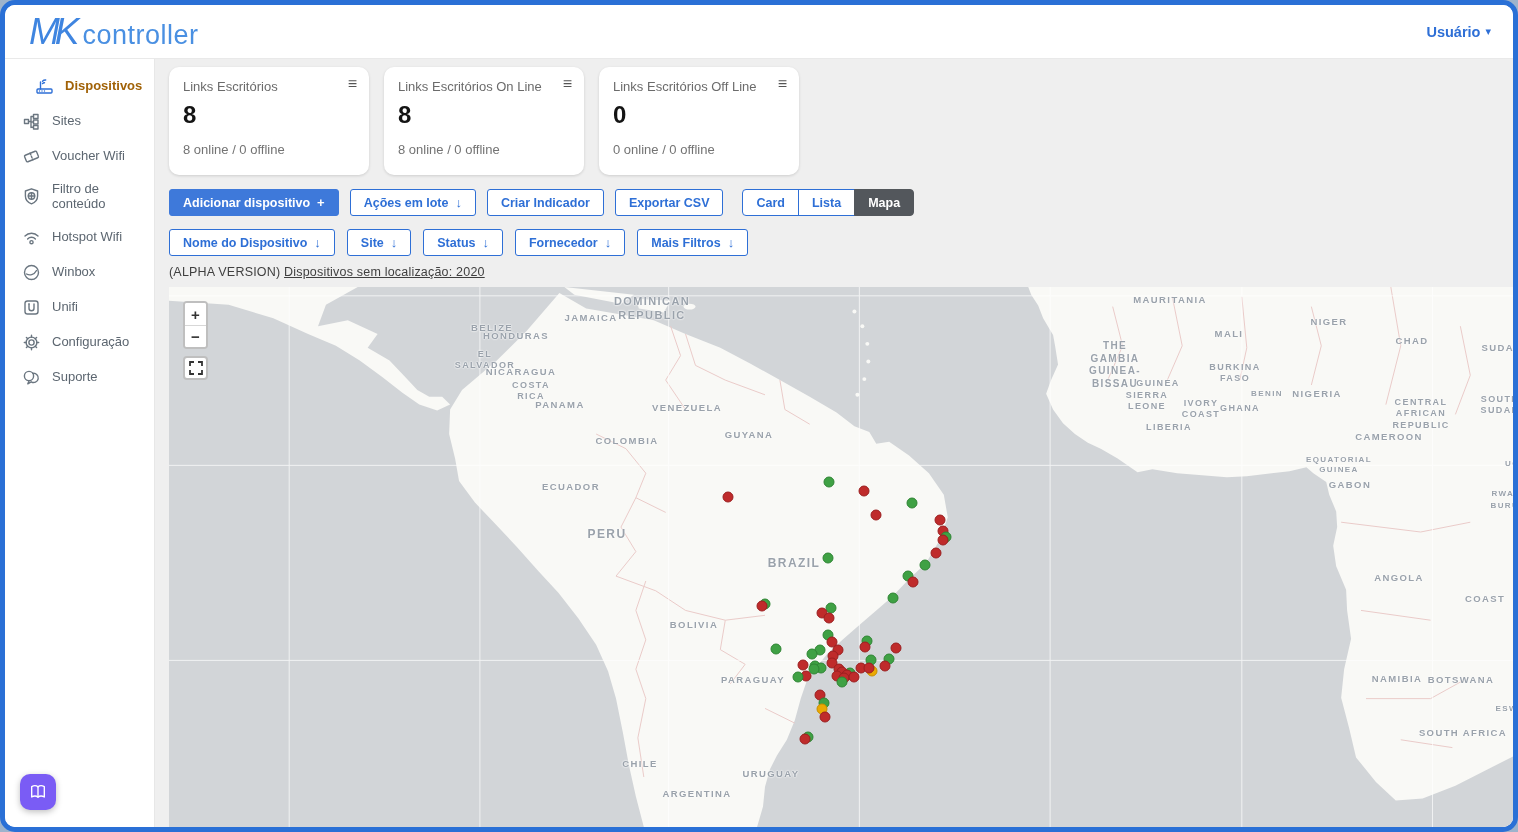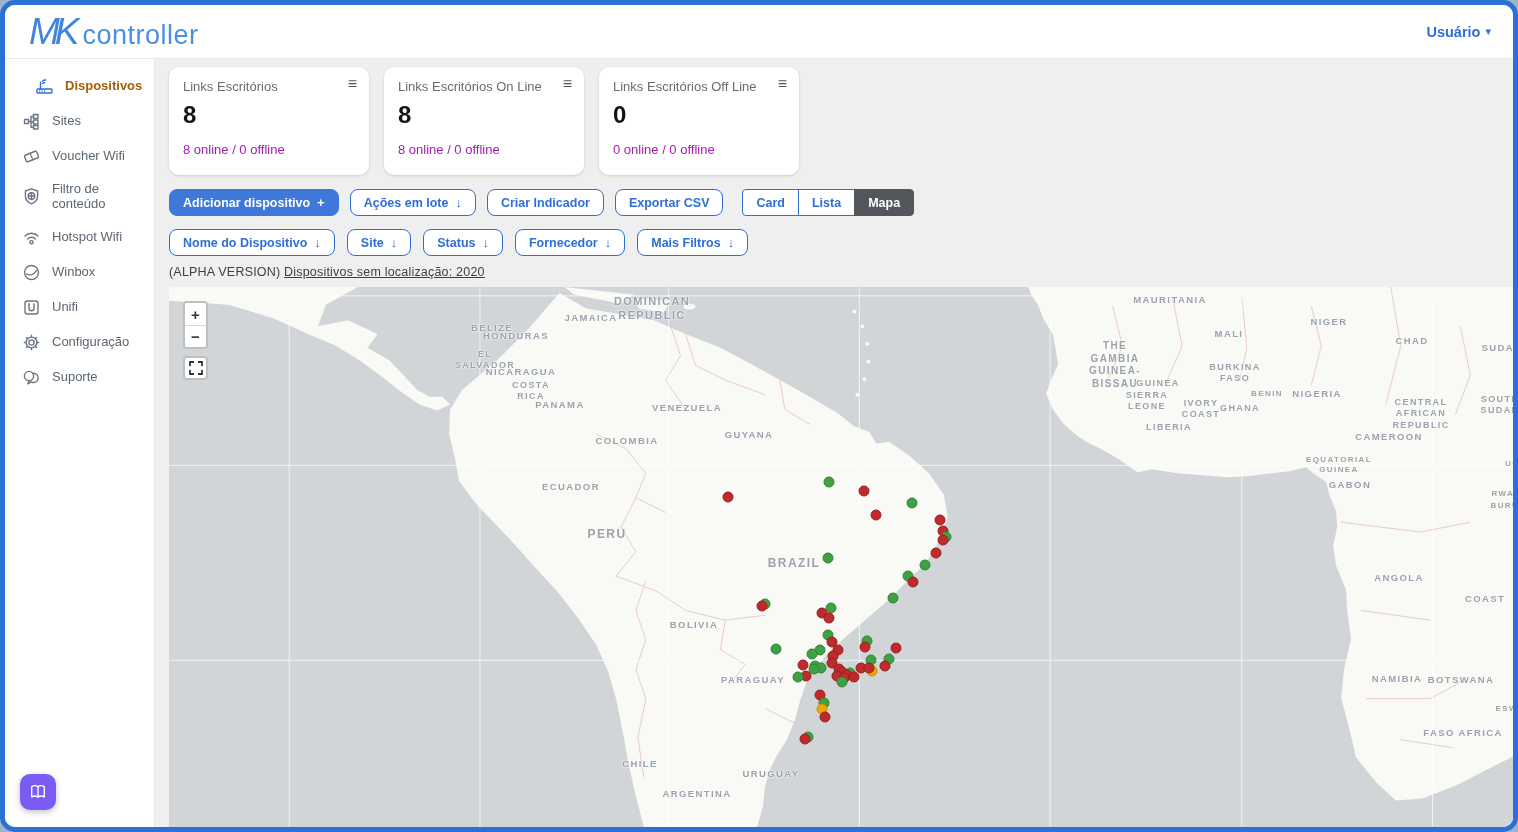--- a/index.html
+++ b/index.html
@@ -24,24 +24,24 @@
   .side-item.active{color:#a16207;font-weight:700;margin-left:13px;}
   .side-item.active svg{stroke:#2e6fd6;}
   
   .main{flex:1;min-width:0;background:#efefef;display:flex;flex-direction:column;padding:8px 0 0 14px;}
   .cards{display:flex;gap:15px;margin-bottom:14px;}
   .card{width:200px;height:108px;background:#fff;border-radius:10px;box-shadow:0 1px 3px rgba(0,0,0,.14);
         padding:12px 14px;position:relative;}
   .card-title{font-size:13px;color:#6b6b6b;padding-right:18px;}
   .card-menu{position:absolute;right:12px;top:8px;font-size:16px;color:#555;cursor:pointer;}
   .card-value{font-size:24px;font-weight:700;color:#141414;margin-top:7px;}
-  .card-sub{font-size:13px;color:#a21caf;margin-top:13px;}
+  .card-sub{font-size:13px;color:#737373;margin-top:13px;}
   .toolbar{display:flex;align-items:center;gap:11px;margin-bottom:13px;}
   .btn{height:27px;display:inline-flex;align-items:center;gap:7px;padding:0 13px;font-size:12.5px;
-       border-radius:8px;cursor:pointer;white-space:nowrap;font-weight:600;}
+       border-radius:3px;cursor:pointer;white-space:nowrap;font-weight:600;}
   .btn-primary{background:#3e79da;color:#fff;border:1px solid #3e79da;}
   .btn-outline{background:#fff;color:#2e6fd6;border:1px solid #2e6fd6;}
   .btn-dark{background:#53575c;color:#fff;border:1px solid #53575c;}
   .btn .glyph{font-weight:700;font-size:13px;}
   .btn-group{display:inline-flex;margin-left:8px;}
   .btn-group .btn{border-radius:0;margin-left:-1px;}
   .btn-group .btn:first-child{border-radius:4px 0 0 4px;margin-left:0;}
   .btn-group .btn:last-child{border-radius:0 4px 4px 0;}
   .filters{display:flex;align-items:center;gap:12px;margin-bottom:6px;}
   .alpha{font-size:12.5px;color:#3f3f3f;margin:3px 0 8px;letter-spacing:.2px;}
@@ -364,21 +364,21 @@
 GUINEA</div>
             <div class="map-label" style="left: 1181px; top: 198px;">GABON</div>
             <div class="map-label" style="left: 1347px; top: 177px; font-size: 8px;">UGA</div>
             <div class="map-label" style="left: 1341px; top: 207px; font-size: 8px;">RWAND</div>
             <div class="map-label" style="left: 1343px; top: 219px; font-size: 8px;">BURUND</div>
             <div class="map-label" style="left: 1230px; top: 291px;">ANGOLA</div>
             <div class="map-label" style="left: 1316px; top: 312px;">COAST</div>
             <div class="map-label" style="left: 1228px; top: 392px;">NAMIBIA</div>
             <div class="map-label" style="left: 1292px; top: 393px;">BOTSWANA</div>
             <div class="map-label" style="left: 1341px; top: 422px; font-size: 8px;">ESWA</div>
-            <div class="map-label" style="left: 1294px; top: 446px;">FASO AFRICA</div>
+            <div class="map-label" style="left: 1294px; top: 446px;">SOUTH AFRICA</div>
             <div class="map-marker m-green" style="left: 660px; top: 195px;"></div>
             <div class="map-marker m-red" style="left: 695px; top: 204px;"></div>
             <div class="map-marker m-red" style="left: 559px; top: 210px;"></div>
             <div class="map-marker m-green" style="left: 743px; top: 216px;"></div>
             <div class="map-marker m-red" style="left: 707px; top: 228px;"></div>
             <div class="map-marker m-red" style="left: 771px; top: 233px;"></div>
             <div class="map-marker m-red" style="left: 774px; top: 244px;"></div>
             <div class="map-marker m-green" style="left: 777px; top: 250px;"></div>
             <div class="map-marker m-red" style="left: 774px; top: 253px;"></div>
             <div class="map-marker m-red" style="left: 767px; top: 266px;"></div>

